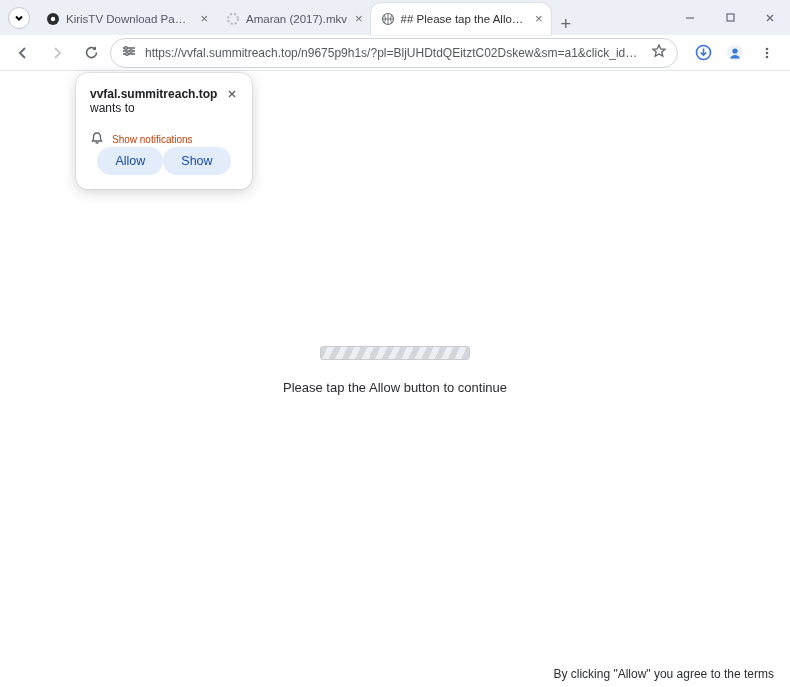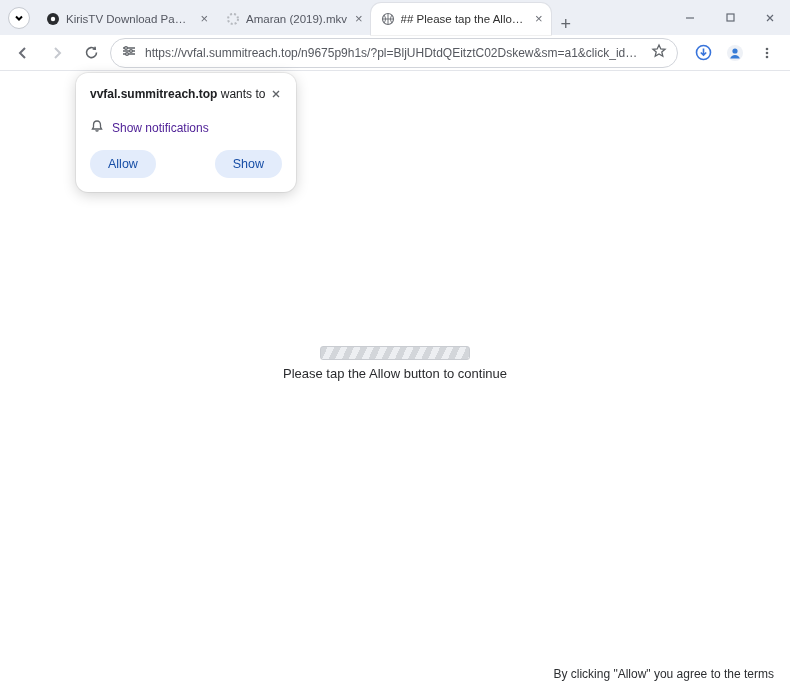--- a/index.html
+++ b/index.html
@@ -87,32 +87,32 @@
 .right-icons { display: flex; align-items: center; gap: 2px; margin-left: 6px; }
 .right-icons .navbtn svg { }
 .content {
   position: relative;
   height: calc(687px - 35px - 36px);
   background: #fff;
 }
 .permission-popup {
   position: absolute;
   top: 2px; left: 76px;
-  width: 220px;
+  width: 176px;
   background: #fff;
   border-radius: 12px;
   box-shadow: 0 3px 14px rgba(0,0,0,.18), 0 0 0 1px rgba(0,0,0,.06);
   padding: 14px 14px 14px 14px;
 }
 .perm-head { display: flex; justify-content: space-between; align-items: flex-start; }
 .perm-title { font-size: 12px; color: #202124; }
 .perm-title b { font-weight: 600; }
 .perm-close { color: #5f6368; font-size: 14px; }
-.perm-row { display: flex; align-items: center; gap: 8px; margin-top: 16px; font-size: 12px; color: #4c1d95; }
-.perm-actions { display: flex; justify-content: space-between; margin-top: 14px; }
+.perm-row { display: flex; align-items: center; gap: 8px; margin-top: 16px; font-size: 10px; color: #c2410c; }
+.perm-actions { display: flex; justify-content: center; margin-top: 0; }
 .perm-btn {
   border: none;
   background: #e3ecfb;
   color: #174ea6;
   font-size: 12.5px;
   font-weight: 500;
   padding: 7px 18px;
   border-radius: 18px;
   cursor: pointer;
 }
@@ -120,21 +120,21 @@
   position: absolute;
   top: 275px; left: 0; right: 0;
   display: flex; flex-direction: column; align-items: center;
 }
 .loader {
   width: 150px; height: 14px;
   border-radius: 3px;
   border: 1px solid #c9ccd1;
   background: repeating-linear-gradient(115deg,#d3d6da 0 6px,#edeff2 6px 12px);
 }
-.loader-text { margin-top: 6px; font-size: 13px; color: #2a2b2e; }
+.loader-text { margin-top: 20px; font-size: 13px; color: #2a2b2e; }
 .watermark {
   position: absolute;
   bottom: 36px; left: 50%; transform: translateX(-50%);
   font-family: Arial, sans-serif;
   font-size: 60px;
   font-style: italic;
   font-weight: 700;
   color: rgba(90,94,99,.18);
   letter-spacing: 0px;
 }
@@ -167,21 +167,21 @@
       </span>
       <span class="label">KirisTV Download Page — Kiris</span>
       <span class="closex">×</span>
     </div>
     <div class="tab">
       <span class="favicon">
         <svg width="14" height="14" viewBox="0 0 14 14">
             <circle cx="7" cy="7" r="5" fill="none" stroke="#b6b9bf" stroke-width="2" stroke-dasharray="2 2"></circle>
           </svg>
       </span>
-      <span class="label">Amaran (2019).mkv</span>
+      <span class="label">Amaran (2017).mkv</span>
       <span class="closex">×</span>
     </div>
     <div class="tab active">
       <span class="favicon">
         <svg width="14" height="14" viewBox="0 0 14 14">
             <circle cx="7" cy="7" r="5.5" fill="none" stroke="#6f7278" stroke-width="1.2"></circle>
             <path d="M1.5 7 H12.5 M7 1.5 V12.5 M3 3 C5 6 5 8 3 11 M11 3 C9 6 9 8 11 11" stroke="#6f7278" stroke-width="1" fill="none"></path>
           </svg>
       </span>
       <span class="label">## Please tap the Allow button</span>

